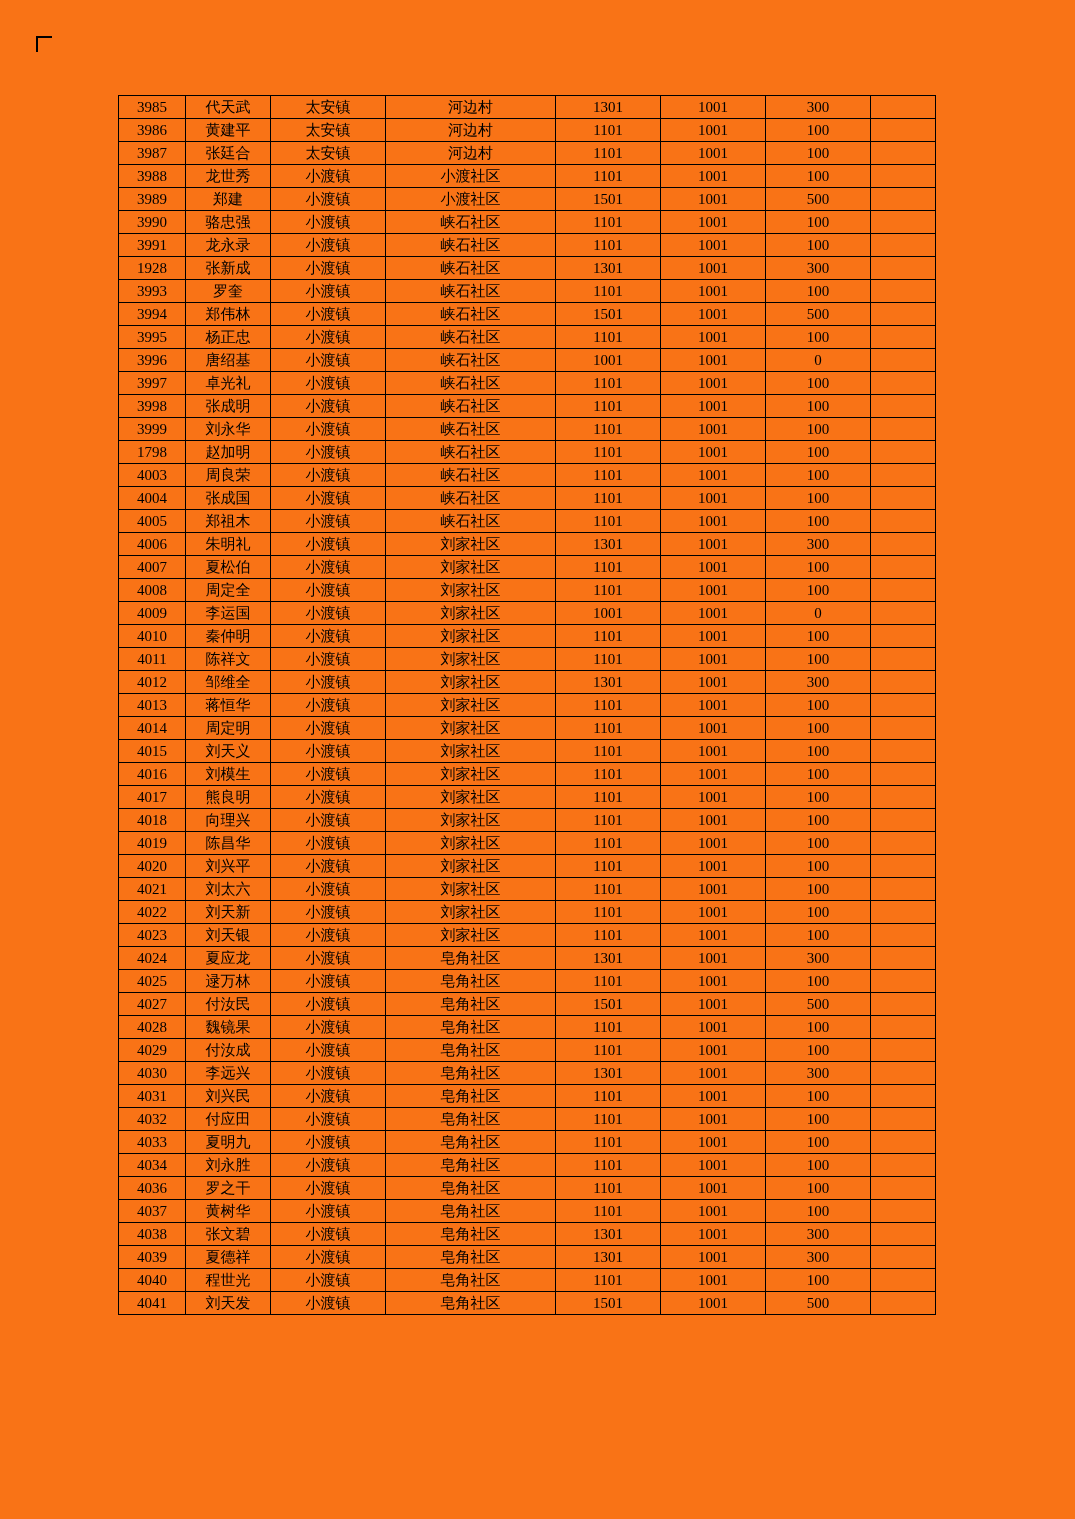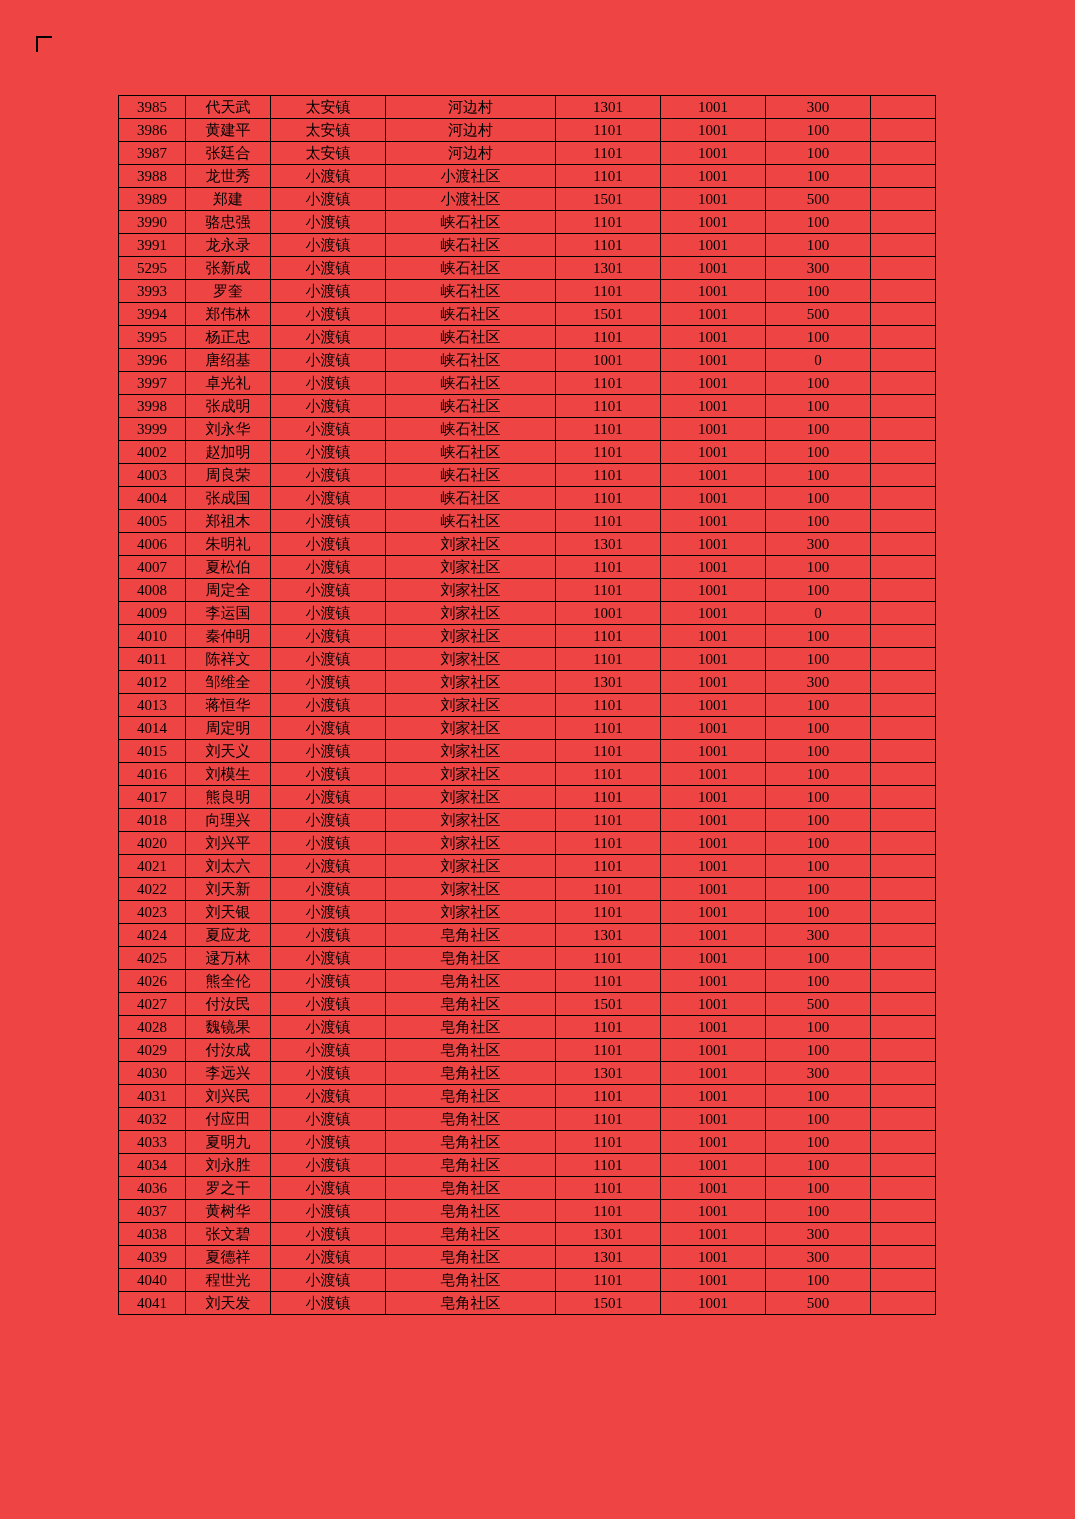--- a/index.html
+++ b/index.html
@@ -10,21 +10,21 @@
   body {
     width: 1075px;
     height: 1519px;
     position: relative;
     color: #000000;
     font-family: "Liberation Serif", "DejaVu Serif", serif;
   }
   .page {
     position: absolute;
     inset: 0;
-    background: #ef4444;
+    background: #f97316;
   }
   .corner-mark {
     position: absolute;
     left: 36px;
     top: 36px;
     width: 14px;
     height: 14px;
     border-left: 2px solid #000000;
     border-top: 2px solid #000000;
   }
@@ -142,21 +142,21 @@
           <td class="c0">3991</td>
           <td class="c1">龙永录</td>
           <td class="c2">小渡镇</td>
           <td class="c3">峡石社区</td>
           <td class="c4">1101</td>
           <td class="c5">1001</td>
           <td class="c6">100</td>
           <td class="c7"></td>
         </tr>
         <tr>
-          <td class="c0">5295</td>
+          <td class="c0">1928</td>
           <td class="c1">张新成</td>
           <td class="c2">小渡镇</td>
           <td class="c3">峡石社区</td>
           <td class="c4">1301</td>
           <td class="c5">1001</td>
           <td class="c6">300</td>
           <td class="c7"></td>
         </tr>
         <tr>
           <td class="c0">3993</td>
@@ -222,21 +222,21 @@
           <td class="c0">3999</td>
           <td class="c1">刘永华</td>
           <td class="c2">小渡镇</td>
           <td class="c3">峡石社区</td>
           <td class="c4">1101</td>
           <td class="c5">1001</td>
           <td class="c6">100</td>
           <td class="c7"></td>
         </tr>
         <tr>
-          <td class="c0">4002</td>
+          <td class="c0">1798</td>
           <td class="c1">赵加明</td>
           <td class="c2">小渡镇</td>
           <td class="c3">峡石社区</td>
           <td class="c4">1101</td>
           <td class="c5">1001</td>
           <td class="c6">100</td>
           <td class="c7"></td>
         </tr>
         <tr>
           <td class="c0">4003</td>
@@ -392,20 +392,30 @@
           <td class="c0">4018</td>
           <td class="c1">向理兴</td>
           <td class="c2">小渡镇</td>
           <td class="c3">刘家社区</td>
           <td class="c4">1101</td>
           <td class="c5">1001</td>
           <td class="c6">100</td>
           <td class="c7"></td>
         </tr>
         <tr>
+          <td class="c0">4019</td>
+          <td class="c1">陈昌华</td>
+          <td class="c2">小渡镇</td>
+          <td class="c3">刘家社区</td>
+          <td class="c4">1101</td>
+          <td class="c5">1001</td>
+          <td class="c6">100</td>
+          <td class="c7"></td>
+        </tr>
+        <tr>
           <td class="c0">4020</td>
           <td class="c1">刘兴平</td>
           <td class="c2">小渡镇</td>
           <td class="c3">刘家社区</td>
           <td class="c4">1101</td>
           <td class="c5">1001</td>
           <td class="c6">100</td>
           <td class="c7"></td>
         </tr>
         <tr>
@@ -444,30 +454,20 @@
           <td class="c2">小渡镇</td>
           <td class="c3">皂角社区</td>
           <td class="c4">1301</td>
           <td class="c5">1001</td>
           <td class="c6">300</td>
           <td class="c7"></td>
         </tr>
         <tr>
           <td class="c0">4025</td>
           <td class="c1">逯万林</td>
-          <td class="c2">小渡镇</td>
-          <td class="c3">皂角社区</td>
-          <td class="c4">1101</td>
-          <td class="c5">1001</td>
-          <td class="c6">100</td>
-          <td class="c7"></td>
-        </tr>
-        <tr>
-          <td class="c0">4026</td>
-          <td class="c1">熊全伦</td>
           <td class="c2">小渡镇</td>
           <td class="c3">皂角社区</td>
           <td class="c4">1101</td>
           <td class="c5">1001</td>
           <td class="c6">100</td>
           <td class="c7"></td>
         </tr>
         <tr>
           <td class="c0">4027</td>
           <td class="c1">付汝民</td>

